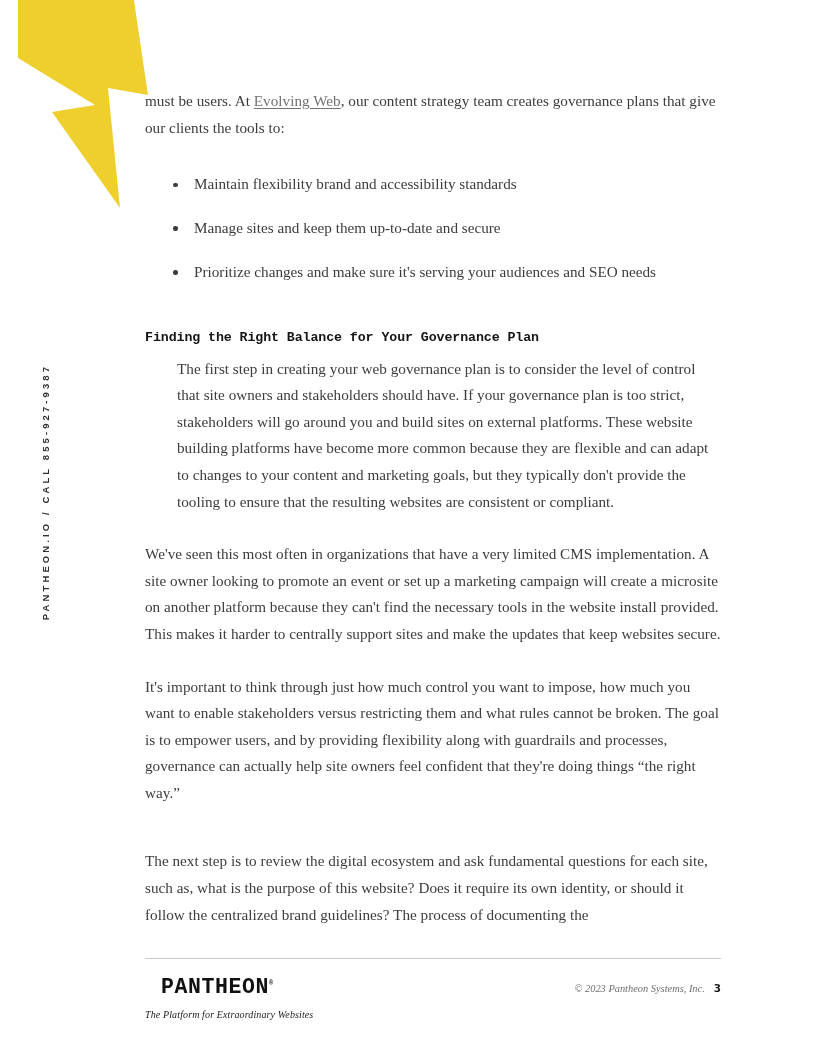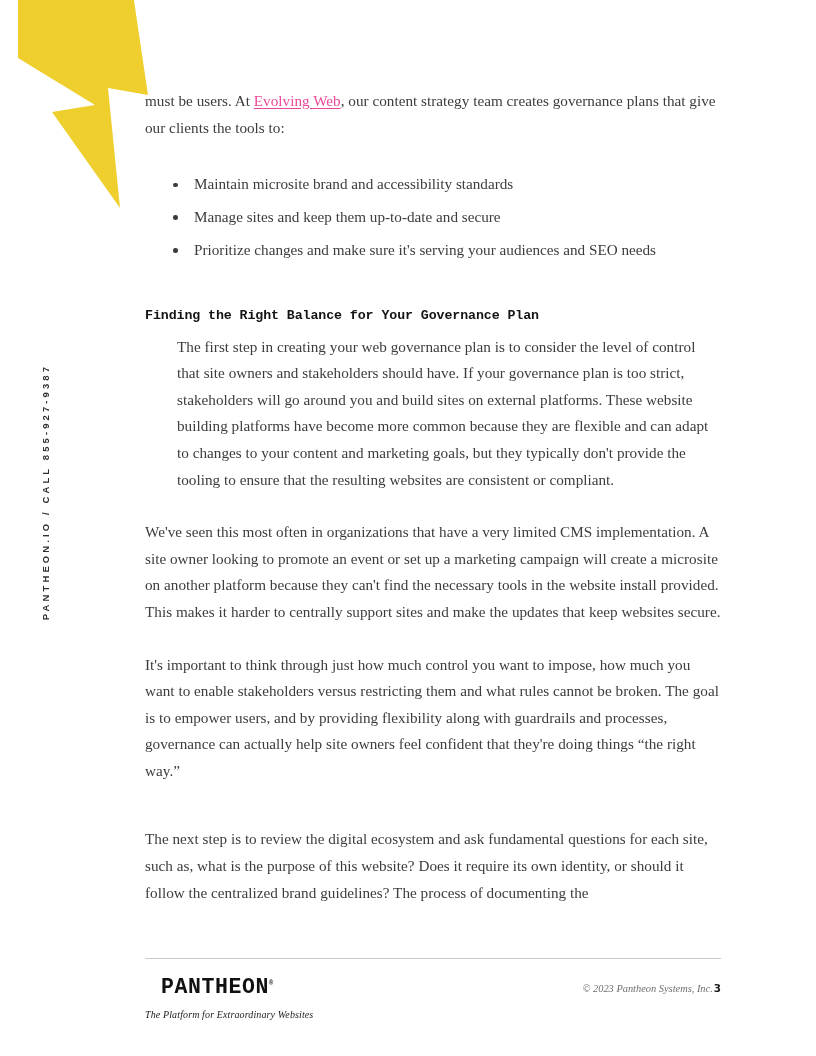--- a/index.html
+++ b/index.html
@@ -59,38 +59,38 @@
   p.body {
     margin: 0 0 0 0;
     font-size: 15.2px;
     line-height: 26.6px;
     color: #3c3c3e;
     letter-spacing: 0.02px;
   }
   p.body + p.body { margin-top: 26px; }
 
   a.inline-link {
-    color: #ec4899;
+    color: #737373;
     text-underline-offset: 1.5px;
   }
 
   ul.bullets {
     margin: 30px 0 0 0;
     padding: 0;
     list-style: none;
   }
   ul.bullets li {
     position: relative;
     padding-left: 49px;
     font-size: 15.2px;
     line-height: 26.8px;
     color: #3c3c3e;
     margin-bottom: 0px;
   }
-  ul.bullets li + li { margin-top: 6px; }
+  ul.bullets li + li { margin-top: 17px; }
   ul.bullets li::before {
     content: "";
     position: absolute;
     left: 28px;
     top: 11.5px;
     width: 4.6px;
     height: 4.6px;
     border-radius: 50%;
     background: #3a3a3c;
   }
@@ -155,21 +155,21 @@
     color: #1b1b1d;
     letter-spacing: 0.12px;
     margin-top: 10px;
   }
   #footer-meta {
     position: absolute;
     right: 0px;
     top: 11px;
     display: flex;
     align-items: baseline;
-    gap: 1px;
+    gap: 9px;
     white-space: nowrap;
   }
   #footer-meta .copy {
     font-family: "Liberation Serif", "DejaVu Serif", serif;
     font-style: italic;
     font-size: 10.4px;
     color: #6e6e70;
   }
   #footer-meta .pageno {
     font-family: "DejaVu Sans", "Liberation Sans", sans-serif;
@@ -187,21 +187,21 @@
 
 <div id="side-slug">
   <span class="vtext">PANTHEON.IO / CALL 855-927-9387</span>
 </div>
 
 <div id="content">
 
   <p class="body"><span>must be users. At </span><a class="inline-link" href="#">Evolving Web</a><span>, our content strategy team creates governance plans that give our clients the tools to:</span></p>
 
   <ul class="bullets">
-    <li>Maintain microsite brand and accessibility standards</li>
+    <li>Maintain flexibility brand and accessibility standards</li>
     <li>Manage sites and keep them up-to-date and secure</li>
     <li>Prioritize changes and make sure it's serving your audiences and SEO needs</li>
   </ul>
 
   <div class="block">
     <h2 class="section-head">Finding the Right Balance for Your Governance Plan</h2>
     <p class="body">The first step in creating your web governance plan is to consider the level of control that site owners and stakeholders should have. If your governance plan is too strict, stakeholders will go around you and build sites on external platforms. These website building platforms have become more common because they are flexible and can adapt to changes to your content and marketing goals, but they typically don't provide the tooling to ensure that the resulting websites are consistent or compliant.</p>
     <p class="body">We've seen this most often in organizations that have a very limited CMS implementation. A site owner looking to promote an event or set up a marketing campaign will create a microsite on another platform because they can't find the necessary tools in the website install provided. This makes it harder to centrally support sites and make the updates that keep websites secure.</p>
     <p class="body">It's important to think through just how much control you want to impose, how much you want to enable stakeholders versus restricting them and what rules cannot be broken. The goal is to empower users, and by providing flexibility along with guardrails and processes, governance can actually help site owners feel confident that they're doing things “the right way.”</p>
   </div>

